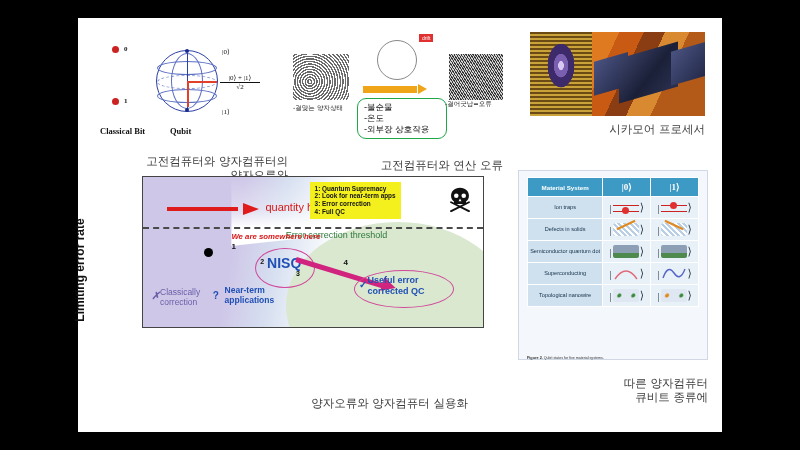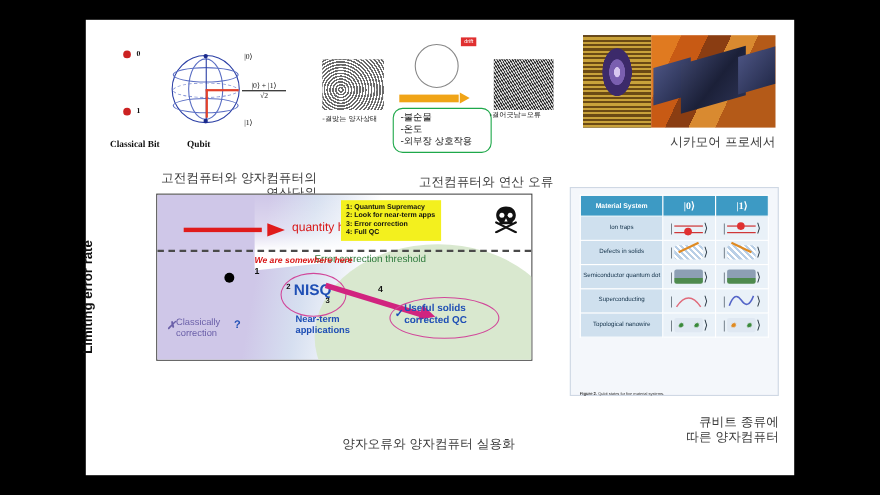--- a/index.html
+++ b/index.html
@@ -170,21 +170,21 @@
               background: #000; border-radius: 50%; }
   .numlbl { position: absolute; font-size: 8px; font-weight: bold; color: #111; }
   #nisqCircle {
     position: absolute; left: 33%; top: 47%; width: 60px; height: 40px;
     border: 1.4px solid #d1479a; border-radius: 50%;
   }
   #nisqText { position: absolute; left: 36.5%; top: 52%; font-size: 14px;
               font-weight: bold; color: #1f4fb5; }
   #nearTerm {
     position: absolute; left: 24%; top: 72%;
-    font-size: 8.5px; line-height: 10px; color: #1f4fb5; font-weight: bold; margin-left: 44px;
+    font-size: 8.5px; line-height: 10px; color: #1f4fb5; font-weight: bold;
   }
   #qmark { position: absolute; left: 20.5%; top: 75%; font-size: 10px;
            font-weight: bold; color: #1f4fb5; }
   #classSim {
     position: absolute; left: 5%; top: 73%;
     font-size: 8.5px; line-height: 10px; color: #6a5fa8;
   }
   #xmark { position: absolute; left: 2.5%; top: 75.5%; font-size: 10px;
            font-weight: bold; color: #6a5fa8; font-style: italic; }
   #fullQC {
@@ -276,21 +276,21 @@
       <div class="frac" style="left:122px; top:42px; width:40px;">
         <span>|0⟩ + |1⟩</span>
         <span class="bar">√2</span>
       </div>
 
       <span class="bitname" style="left:2px; top:94px;">Classical Bit</span>
       <span class="bitname" style="left:72px; top:94px;">Qubit</span>
     </div>
     <div class="cap" id="cap1">
       <div>고전컴퓨터와 양자컴퓨터의</div>
-      <div>연산단위</div>
+      <div>양자오류와</div>
     </div>
 
     <div id="p2">
       <div class="speckle" style="left:0; top:22px; width:56px; height:46px;"></div>
       <span class="minicap" style="left:0; top:72px;">-결맞는 양자상태</span>
 
       <div class="bloch2" style="left:84px; top:8px; width:40px; height:40px;"></div>
       <div class="redtag" style="left:126px; top:2px;">drift</div>
 
       <div class="bigarrow" style="left:70px; top:52px; width:64px;">
@@ -381,21 +381,21 @@
         <div id="pinkArrow">
           <div class="shaft"></div>
             <div class="head"></div>
         </div>
 
         <span class="numlbl" style="left:59%; top:54%;">4</span>
 
         <div id="usefulCircle"></div>
         <span style="position:absolute; left:63.5%; top:68%; font-size:10px; color:#1f4fb5; font-weight:bold;">✓</span>
         <div id="usefulText">
-          <div>Useful solids</div>
+          <div>Useful error</div>
           <div>corrected QC</div>
         </div>
 
         <div class="xtickmark" style="left:6%;"></div>
 
         <div class="xtickmark" style="left:17.75%;"></div>
 
         <div class="xtickmark" style="left:29.5%;"></div>
 
         <div class="xtickmark" style="left:41.25%;"></div>
@@ -492,18 +492,18 @@
             </td>
           </tr>
         </tbody>
       </table>
       <div id="figcap">
         <b>Figure 2.</b>
         <span>Qubit states for five material systems.</span>
       </div>
     </div>
     <div class="cap" id="cap5">
+      <div>따른 양자컴퓨터</div>
       <div>큐비트 종류에</div>
-      <div>따른 양자컴퓨터</div>
     </div>
 
   </div>
 </div>
 
 </body></html>

